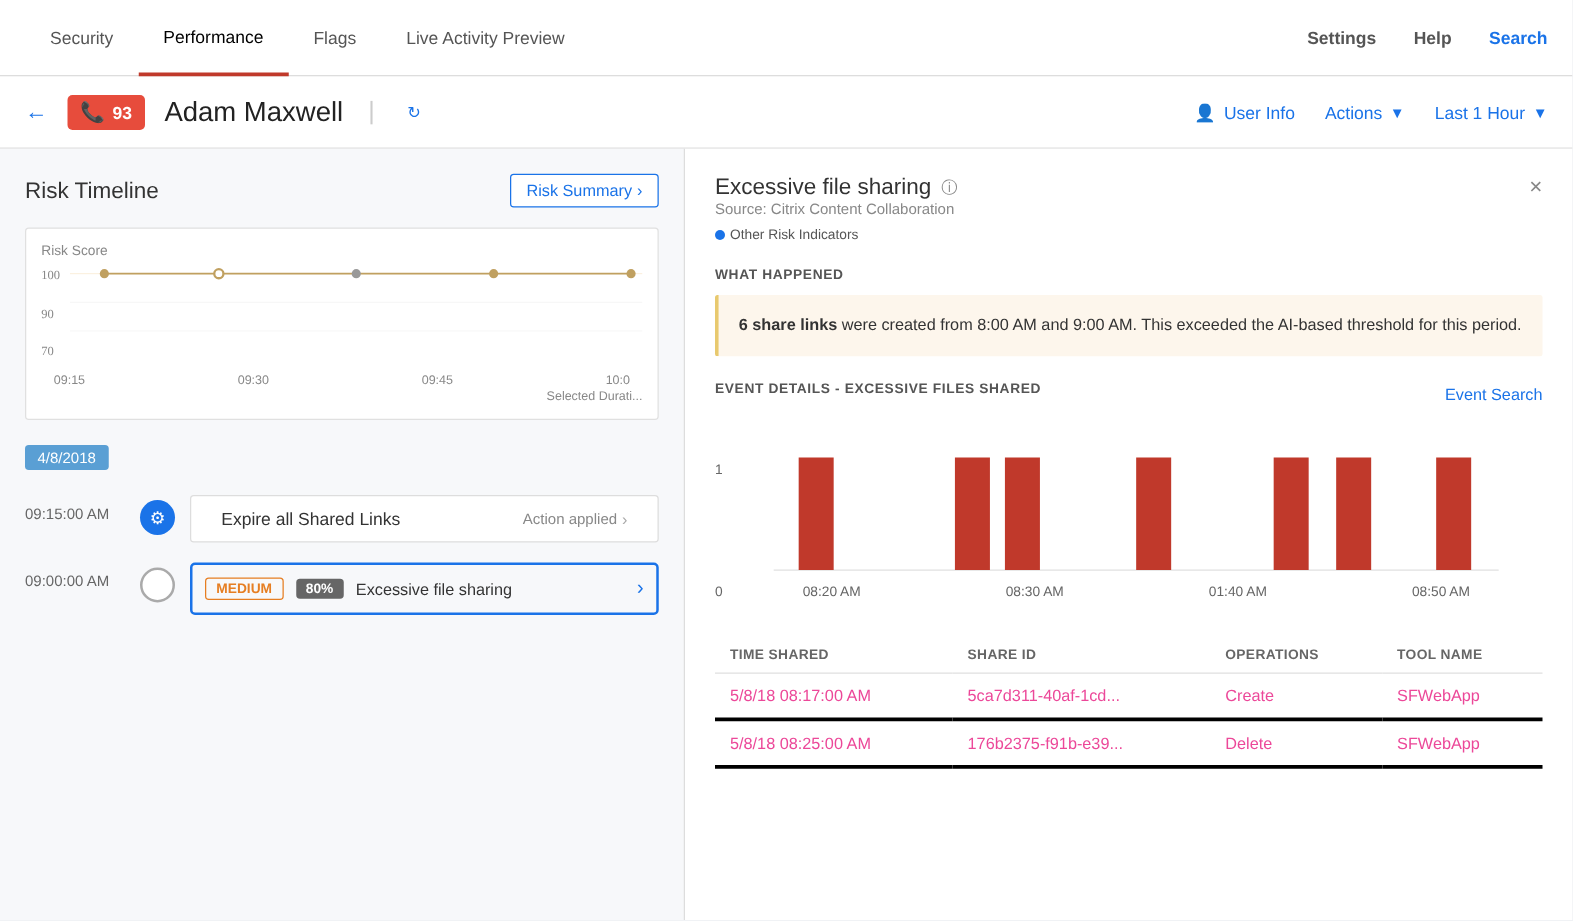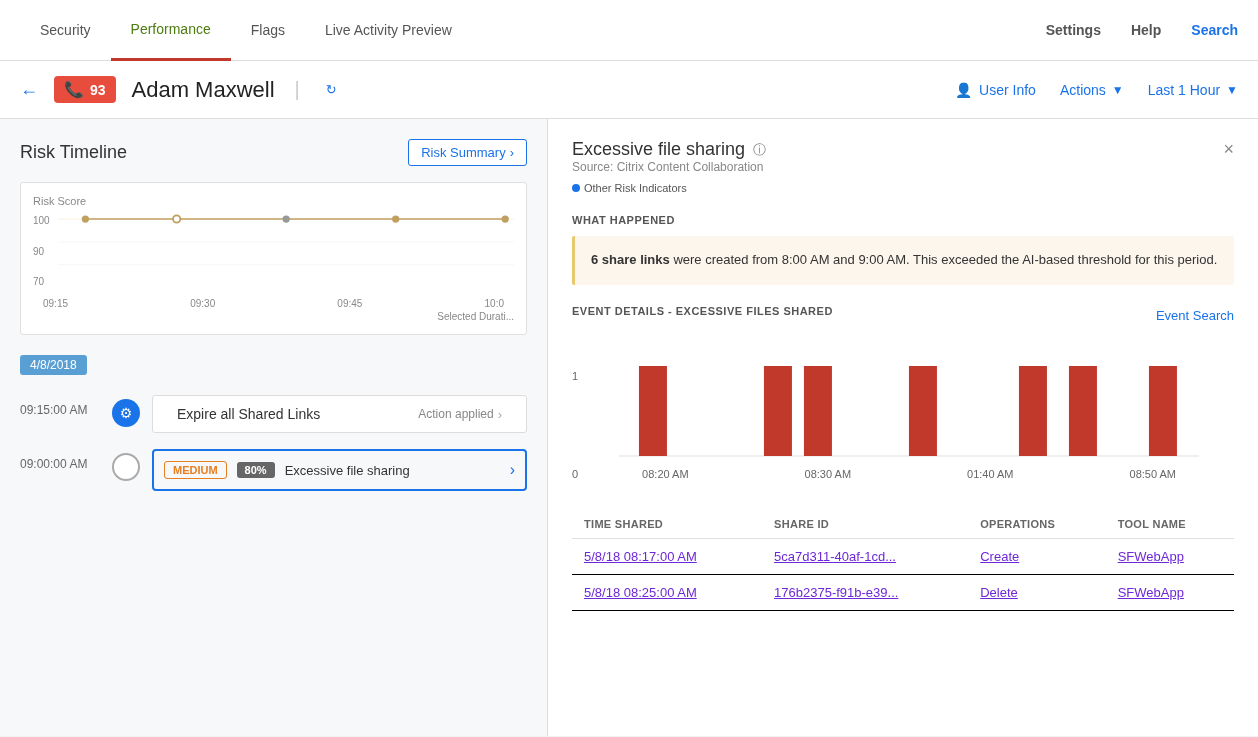--- a/index.html
+++ b/index.html
@@ -8,21 +8,21 @@
     
     .top-nav {
       display: flex; align-items: center; background: #fff;
       border-bottom: 1px solid #ddd; height: 61px; padding: 0 20px;
       position: relative;
     }
     .nav-item {
       padding: 0 20px; height: 61px; display: flex; align-items: center;
       cursor: pointer; font-size: 14px; color: #555; position: relative;
     }
-    .nav-item.active { color: #4d7c0f; border-bottom: 3px solid #c0392b; }
+    .nav-item.active { color: #000000; border-bottom: 3px solid #c0392b; }
     .nav-spacer { flex: 1; }
     .nav-right { display: flex; align-items: center; gap: 30px; }
     .nav-right-item { cursor: pointer; font-size: 14px; color: #555; font-weight: bold; }
     .nav-right-item.search-item { color: #1a73e8; }
 
     
     .header-bar {
       display: flex; align-items: center; background: #fff;
       border-bottom: 1px solid #ddd; height: 58px; padding: 0 20px; gap: 16px;
     }
@@ -155,21 +155,21 @@
 
     
     .data-table { width: 100%; border-collapse: collapse; }
     .data-table th {
       font-size: 11px; color: #666; font-weight: 600; letter-spacing: 0.3px;
       padding: 8px 12px; border-bottom: 1px solid #e0e0e0;
       text-align: left; background: #fff;
     }
     .data-table td {
       font-size: 13px; padding: 10px 12px;
-      border-bottom: 1px solid #000000; color: #6d28d9; text-decoration: underline;
+      border-bottom: 3px solid #000000; color: #ec4899;
     }
     .close-btn { cursor: pointer; color: #888; font-size: 18px; }
 
     .chevron-icon { font-size: 12px; }
   </style>
 </head>
 <body>
 
 <nav class="top-nav">
   <div class="nav-item">
@@ -231,21 +231,21 @@
       <span class="risk-timeline-title">Risk Timeline</span>
       <button class="risk-summary-btn">
         <span>Risk Summary</span>
         <span>›</span>
       </button>
     </div>
 
     
     <div class="chart-area">
       <div class="chart-label">Risk Score</div>
-      <div style="display:flex; gap:8px;">
+      <div style="display:flex; gap:8px;font-family:Liberation Serif, serif;">
         <div style="display:flex; flex-direction:column; justify-content:space-between; font-size:10px; color:#888; height:80px; padding:4px 0;">
           <span>100</span>
           <span>90</span>
           <span>70</span>
         </div>
         <div style="flex:1;">
           <svg viewBox="0 0 500 80" width="100%" height="80">
 
             <line x1="0" y1="5" x2="500" y2="5" stroke="#f0c27f" stroke-width="0.5" opacity="0.5"></line>
             <line x1="0" y1="30" x2="500" y2="30" stroke="#eee" stroke-width="0.5"></line>

